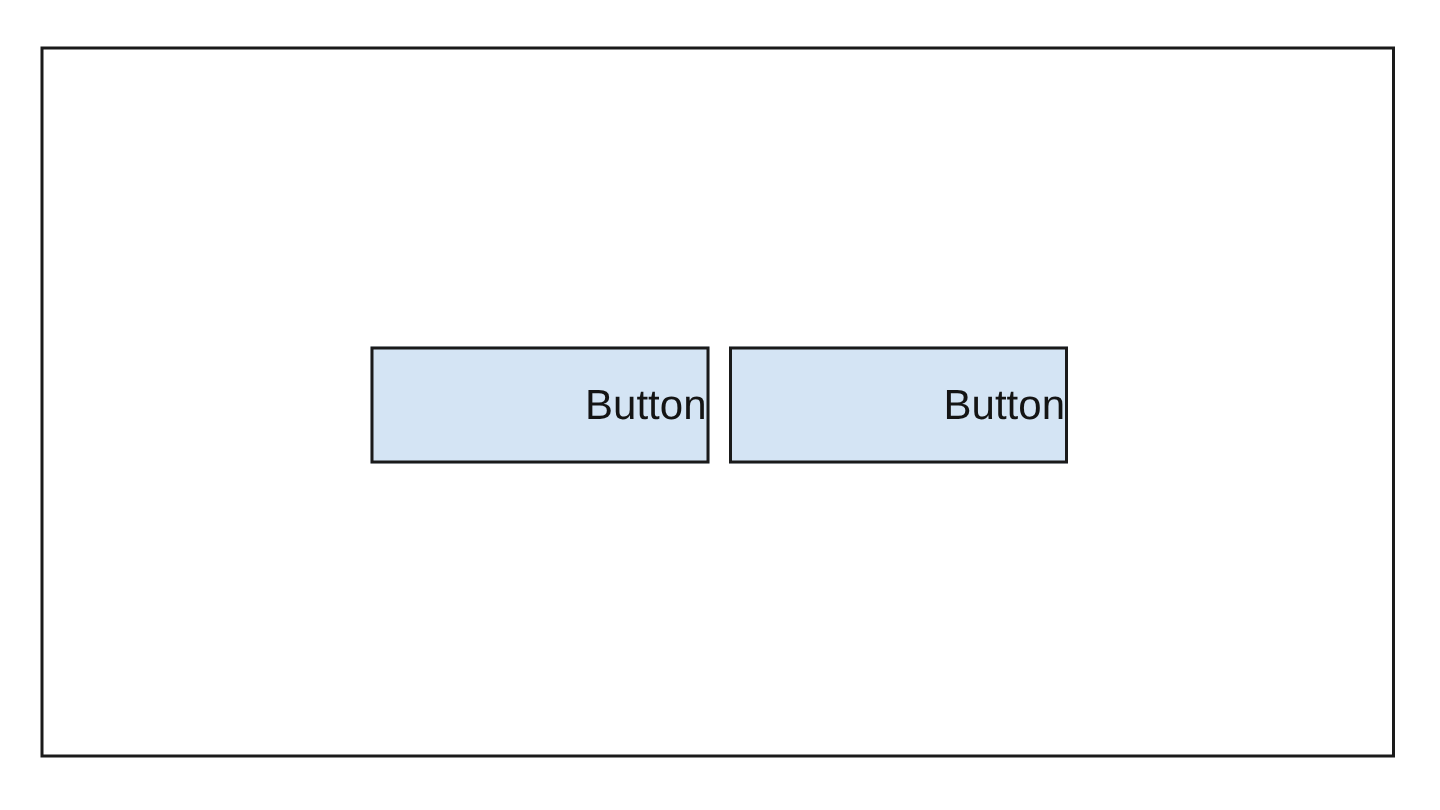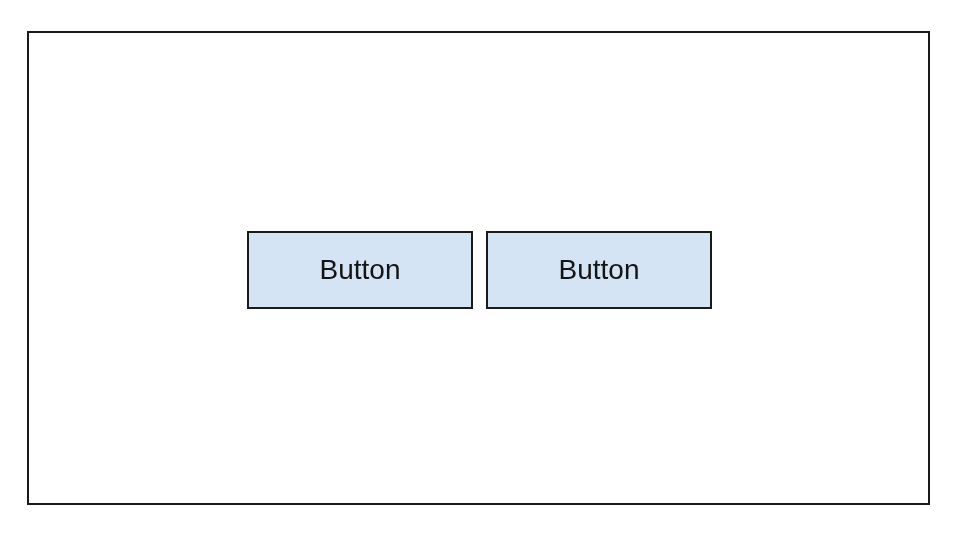--- a/index.html
+++ b/index.html
@@ -48,21 +48,21 @@
 
   .ui-button {
     box-sizing: border-box;
     width: 226px;
     height: 78px;
     background: #d4e4f4;
     border: 2px solid #1a1a1a;
     border-radius: 0;
     display: flex;
     align-items: center;
-    justify-content: center;
+    justify-content: flex-end;
     padding: 0;
     margin: 0;
     cursor: pointer;
     user-select: none;
   }
 
   .ui-button-label {
     font-family: "Liberation Sans", sans-serif;
     font-size: 28px;
     font-weight: 400;

